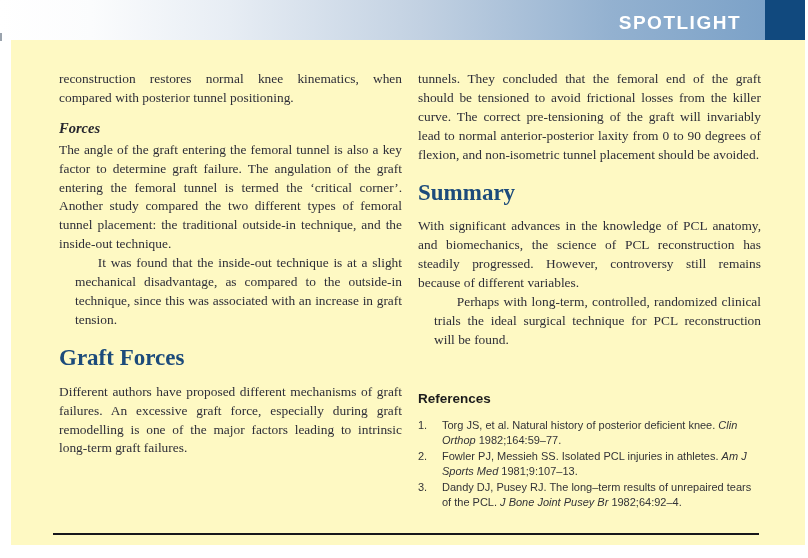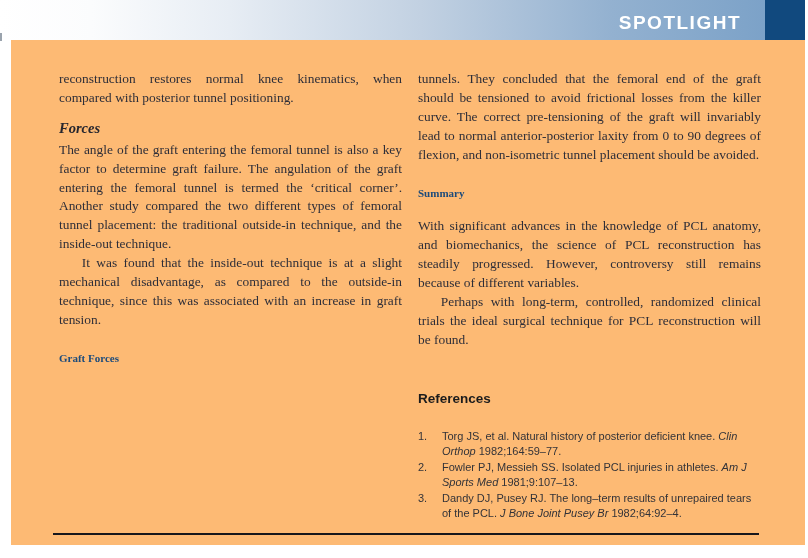--- a/index.html
+++ b/index.html
@@ -37,61 +37,61 @@
   .scan-artifact {
     position: absolute; left: 0; top: 33px;
     width: 2px; height: 8px;
     background: #9aa3ad;
   }
 
   
   .article-panel {
     position: absolute; left: 11px; top: 40px;
     width: 794px; height: 505px;
-    background: #fdba74;
+    background: #fef9c3;
   }
   .columns {
     position: absolute; left: 48px; top: 30px;
     display: flex; gap: 16px;
   }
   .col {
     width: 343px;
     font-size: 13.4px;
     line-height: 18.9px;
     color: #2e2e38;
     text-align: justify;
   }
   .col p { margin: 0; }
-  p.indent { text-indent: 1.7em; }
+  p.indent { text-indent: 1.7em; margin-left: 16px; }
 
   .sub-heading {
     font-style: italic;
     font-weight: bold;
     font-size: 14.5px;
     color: #26262e;
     margin: 11px 0 3px 0;
   }
   .sec-heading {
     font-weight: bold;
-    font-size: 11px;
+    font-size: 23px;
     color: #1c4b7b;
     margin: 19px 0 15px 0;
   }
 
   
   .references {
     margin-top: 40px;
     font-family: "Liberation Sans", sans-serif;
     text-align: left;
   }
   .references-heading {
     font-weight: bold;
     font-size: 13.5px;
     color: #1c1c1c;
-    margin: 0 0 20px 0;
+    margin: 0 0 9px 0;
   }
   .ref-item {
     display: flex;
     font-size: 11px;
     line-height: 15px;
     color: #333338;
     margin-bottom: 1px;
   }
   .ref-num { width: 16px; flex: 0 0 16px; }
   .ref-body { flex: 1; padding-left: 8px; }
@@ -115,20 +115,21 @@
 
 <div class="article-panel">
   <div class="columns">
 
     <div class="col">
       <p>reconstruction restores normal knee kinematics, when compared with posterior tunnel positioning.</p>
       <div class="sub-heading">Forces</div>
       <p>The angle of the graft entering the femoral tunnel is also a key factor to determine graft failure. The angulation of the graft entering the femoral tunnel is termed the ‘critical corner’. Another study compared the two different types of femoral tunnel placement: the traditional outside-in technique, and the inside-out technique.</p>
       <p class="indent">It was found that the inside-out technique is at a slight mechanical disadvantage, as compared to the outside-in technique, since this was associated with an increase in graft tension.</p>
       <div class="sec-heading">Graft Forces</div>
+      <p>Different authors have proposed different mechanisms of graft failures. An excessive graft force, especially during graft remodelling is one of the major factors leading to intrinsic long-term graft failures.</p>
     </div>
 
     <div class="col">
       <p>tunnels. They concluded that the femoral end of the graft should be tensioned to avoid frictional losses from the killer curve. The correct pre-tensioning of the graft will invariably lead to normal anterior-posterior laxity from 0 to 90 degrees of flexion, and non-isometric tunnel placement should be avoided.</p>
       <div class="sec-heading">Summary</div>
       <p>With significant advances in the knowledge of PCL anatomy, and biomechanics, the science of PCL reconstruction has steadily progressed. However, controversy still remains because of different variables.</p>
       <p class="indent">Perhaps with long-term, controlled, randomized clinical trials the ideal surgical technique for PCL reconstruction will be found.</p>
 
       <div class="references">
         <div class="references-heading">References</div>

